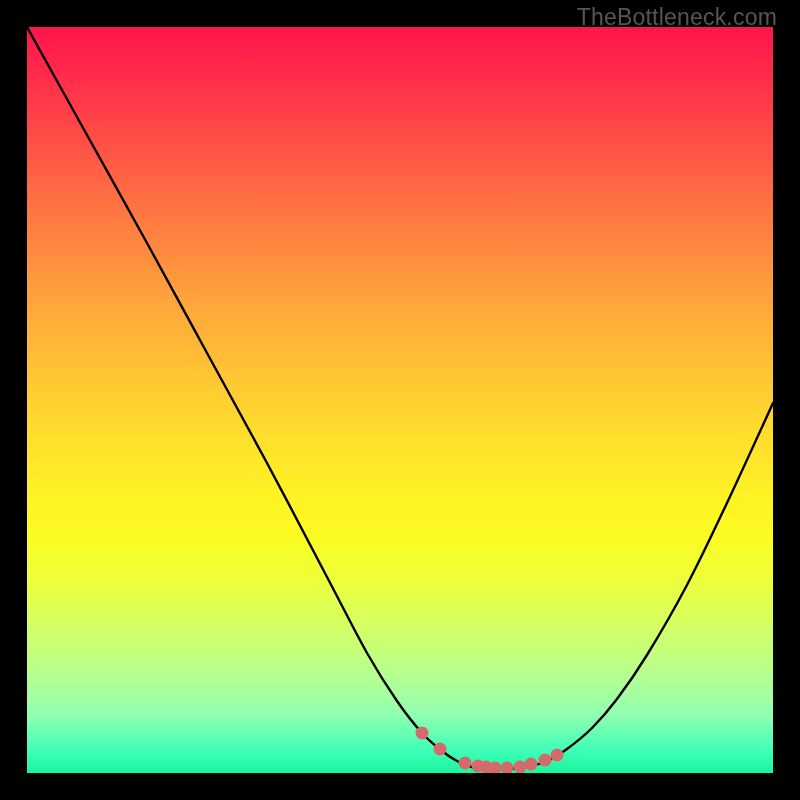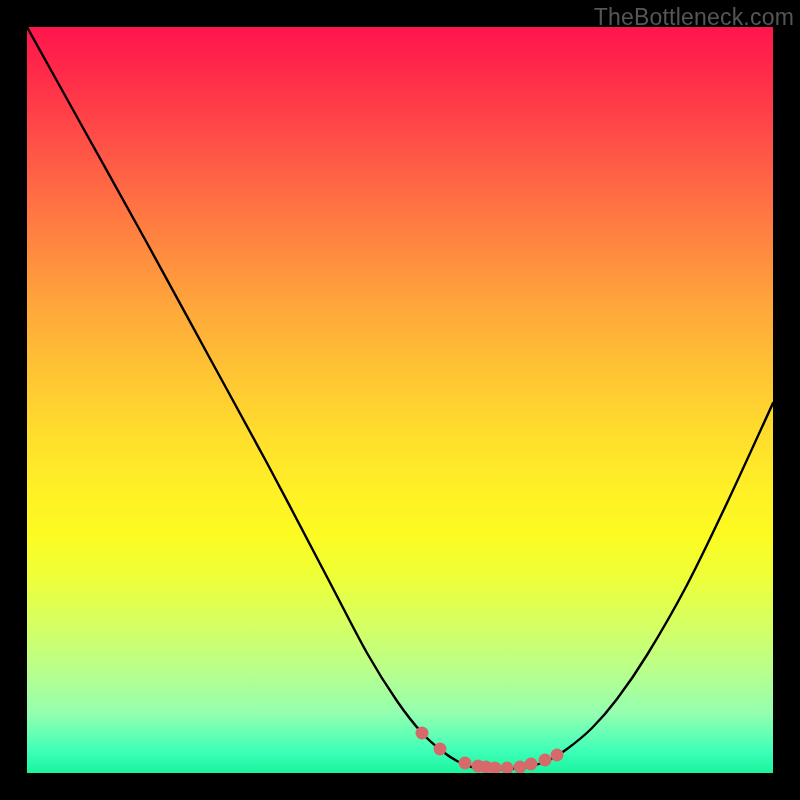--- a/index.html
+++ b/index.html
@@ -39,21 +39,21 @@
       #d6ff62 80%,
       #baff8a 86%,
       #93ffb0 92%,
       #3fffb8 97%,
       #18f59e 100%
     );
   }
   .watermark {
     position: absolute;
     top: 4px;
-    right: 6px;
+    right: 23px;
     font-family: Arial, Helvetica, sans-serif;
     font-size: 23px;
     font-weight: 500;
     color: #565656;
     letter-spacing: 0.2px;
     user-select: none;
   }
   svg.curve {
     position: absolute;
     left: 0;

